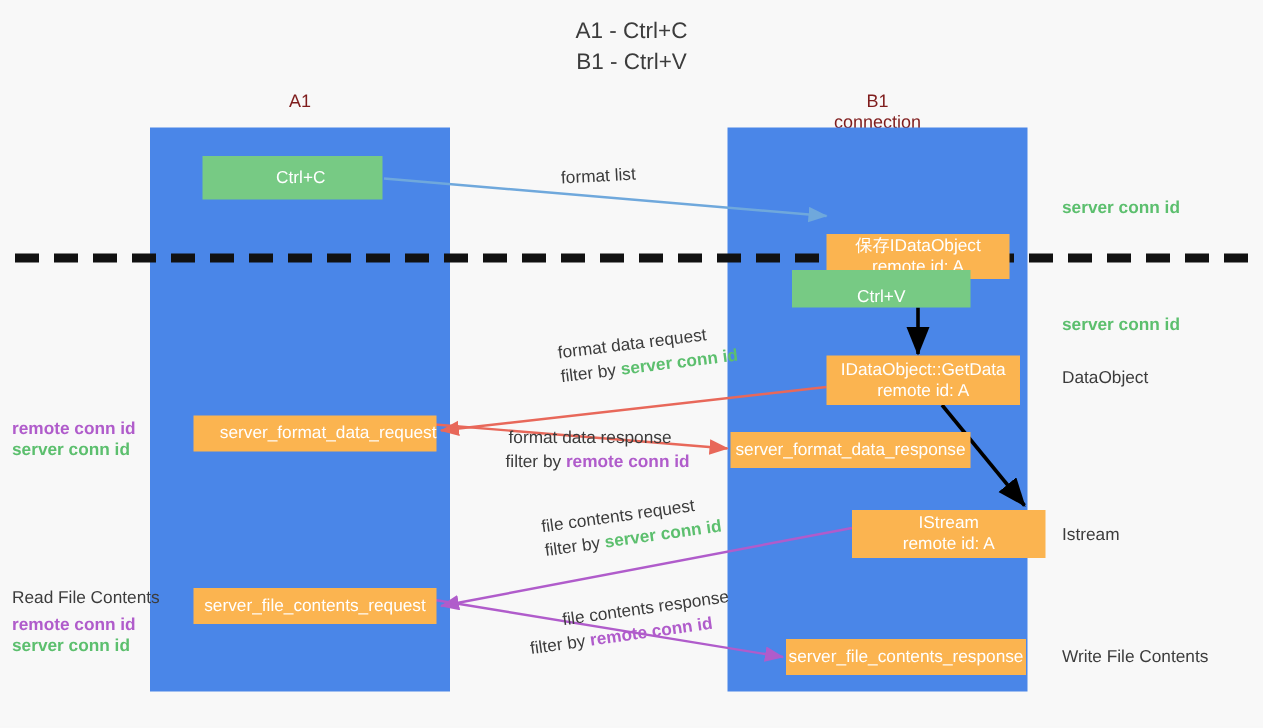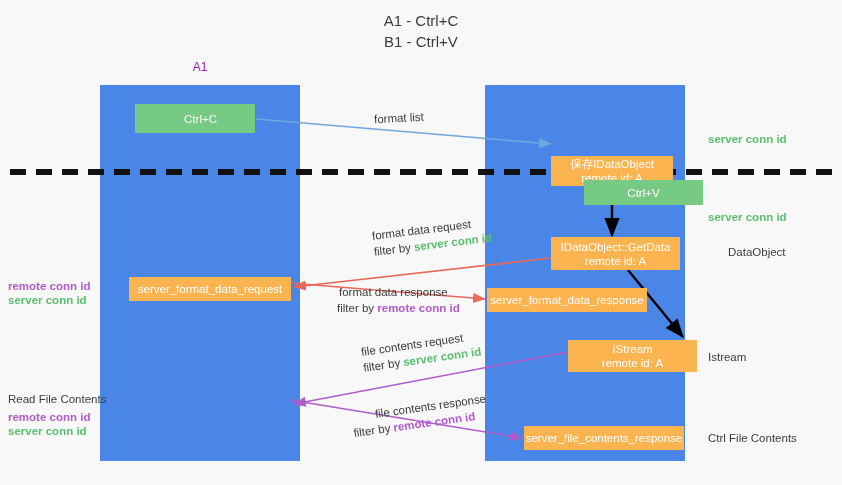--- a/index.html
+++ b/index.html
@@ -23,21 +23,21 @@
     text-align: center;
     font-size: 15px;
     color: #3c3c3c;
     line-height: 21px;
   }
 
   
   .col-head {
     text-align: center;
     font-size: 12px;
-    color: #a21caf;
+    color: #7f1d1d;
     line-height: 14px;
     width: 200px;
   }
 
   
   .lane {
     background: #4a86e8;
     top: 85px;
     height: 376px;
     width: 200px;
@@ -91,20 +91,24 @@
 <div id="canvas">
 
   <div class="abs title">
     <div>A1 - Ctrl+C</div>
     <div>B1 - Ctrl+V</div>
   </div>
 
   <div class="abs col-head" style="left:100px; top:60px;">
     <div>A1</div>
   </div>
+  <div class="abs col-head" style="left:485px; top:60px;">
+    <div>B1</div>
+    <div>connection</div>
+  </div>
 
   <div class="abs lane" id="lane-a1"></div>
   <div class="abs lane" id="lane-b1"></div>
 
   <svg class="abs" id="wires" viewBox="0 0 842 485">
     <defs>
       <marker id="ah-blue" markerWidth="9" markerHeight="9" refX="7.5" refY="3.2" orient="auto">
         <path d="M0,0 L8,3.2 L0,6.4 z" fill="#6fa8dc"></path>
       </marker>
       <marker id="ah-red" markerWidth="9" markerHeight="9" refX="7.5" refY="3.2" orient="auto">
@@ -132,31 +136,34 @@
 
     <path d="M568,352 L294,404" stroke="#b05ccb" stroke-width="1.6" fill="none" marker-end="url(#ah-purple)"></path>
 
     <path d="M290,400 L522,438" stroke="#b05ccb" stroke-width="1.6" fill="none" marker-end="url(#ah-purple)"></path>
   </svg>
 
   <div class="abs box box-green" style="left:135px; top:104px; width:120px; height:29px;padding-left:11px;">
     <span>Ctrl+C</span>
   </div>
 
-  <div class="abs box box-orange" style="left:129px; top:277px; width:162px; height:24px;">
+  <div class="abs box box-orange" style="left:129px; top:277px; width:162px; height:24px;align-items:flex-end;">
     <span>server_format_data_request</span>
   </div>
 
+  <div class="abs box box-orange" style="left:129px; top:392px; width:162px; height:24px;">
+    <span>server_file_contents_request</span>
+  </div>
 
   <div class="abs box box-orange" style="left:551px; top:128px; width:122px; height:30px;margin-top:28px;">
     <span>保存IDataObject</span>
     <span>remote id: A</span>
   </div>
 
-  <div class="abs box box-green" style="left:584px; top:180px; width:119px; height:25px;">
+  <div class="abs box box-green" style="left:528px; top:180px; width:119px; height:25px;justify-content:flex-end;">
     <span>Ctrl+V</span>
   </div>
 
   <div class="abs box box-orange" style="left:551px; top:237px; width:129px; height:33px;">
     <span>IDataObject::GetData</span>
     <span>remote id: A</span>
   </div>
 
   <div class="abs box box-orange" style="left:487px; top:288px; width:160px; height:24px;">
     <span>server_format_data_response</span>
@@ -198,23 +205,23 @@
 
   <div class="abs edge-label" style="left:374px; top:406px; transform:rotate(-8deg); transform-origin: left top;">
     <span>file contents response</span>
     <span class="l2" style="margin-left:-24px;">
       <span>filter by </span><span class="c-purple">remote conn id</span>
     </span>
   </div>
 
   <div class="abs side-label c-green" style="left:708px; top:132px;">server conn id</div>
   <div class="abs side-label c-green" style="left:708px; top:210px;">server conn id</div>
-  <div class="abs side-label c-dark" style="left:708px; top:245px;margin-left:20px;">DataObject</div>
+  <div class="abs side-label c-dark" style="left:708px; top:245px;">DataObject</div>
   <div class="abs side-label c-dark" style="left:708px; top:350px;">Istream</div>
-  <div class="abs side-label c-dark" style="left:708px; top:431px;">Ctrl File Contents</div>
+  <div class="abs side-label c-dark" style="left:708px; top:431px;">Write File Contents</div>
 
   <div class="abs" style="left:8px; top:279px;">
     <div class="side-label c-purple">remote conn id</div>
     <div class="side-label c-green">server conn id</div>
   </div>
 
   <div class="abs" style="left:8px; top:392px;">
     <div class="side-label c-dark">Read File Contents</div>
     <div class="side-label c-purple" style="margin-top:4px;">remote conn id</div>
     <div class="side-label c-green">server conn id</div>

